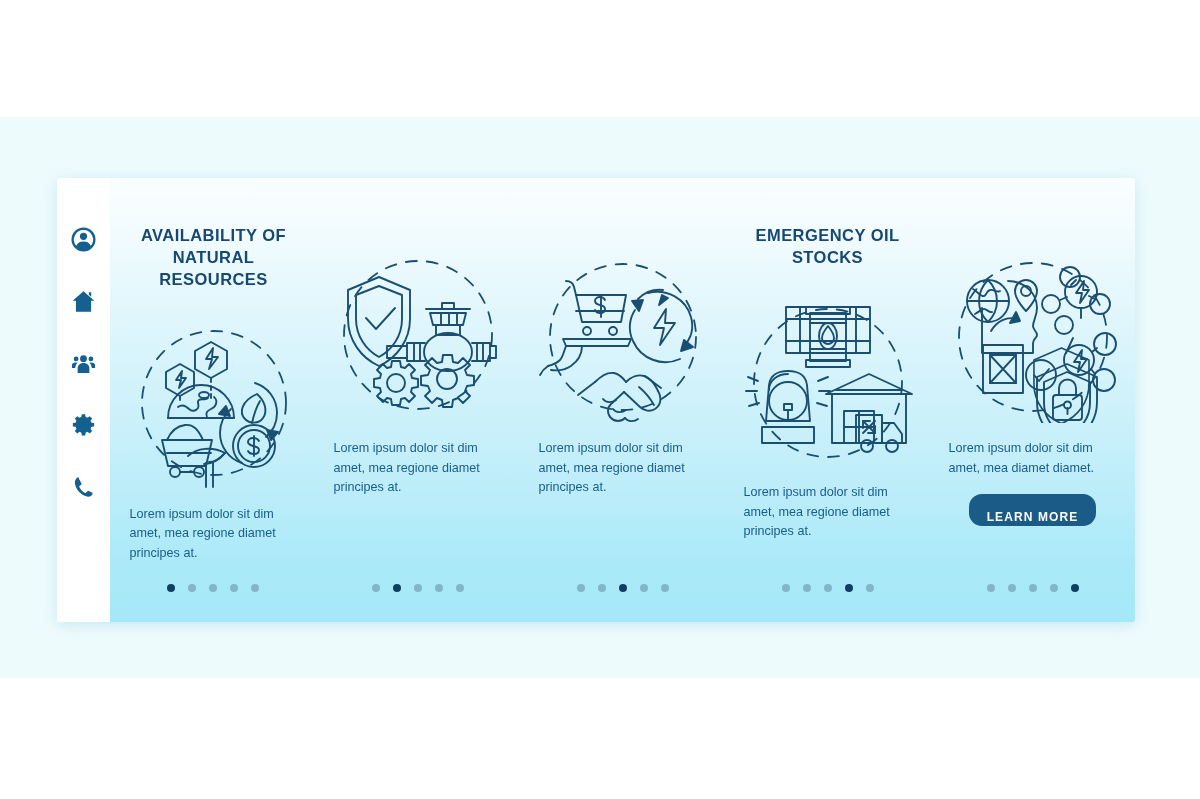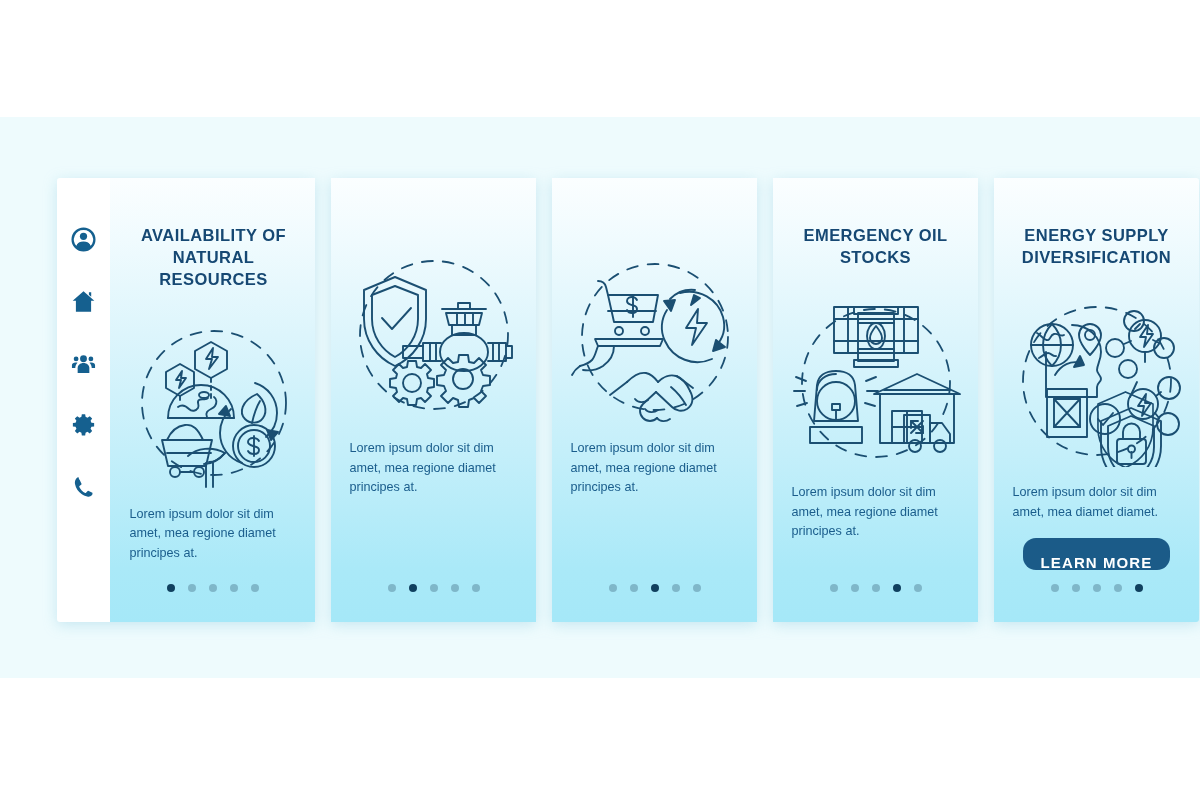--- a/index.html
+++ b/index.html
@@ -36,21 +36,21 @@
     position:relative;z-index:7;
   }
   .side-ico{
     width:30px;height:30px;margin-bottom:32px;
     display:flex;align-items:center;justify-content:center;
     color:#15608f;
   }
   .side-ico svg{display:block;}
 
   
-  .cards{display:flex;flex:1;height:444px;position:relative;gap:16px;}
+  .cards{display:flex;flex:1;height:444px;position:relative;}
   .card{
     position:relative;
     width:205px;flex:none;
     height:444px;
     background:linear-gradient(180deg,#fbfeff 0%,#f0fbfe 14%,#ddf5fc 35%,#c4effa 62%,#aae9f8 88%,#a5e8f8 100%);
     overflow:hidden;
   }
   .card:nth-child(1){z-index:6;}
   .card:nth-child(2){z-index:5;}
   .card:nth-child(3){z-index:4;}
@@ -102,21 +102,21 @@
   }
 
   .learn{
     margin-top:16px;
     background:#1b5b88;
     color:#ffffff;
     border:none;
     border-radius:13px;
     height:22px;
     padding:16px 18px;
-    font-size:15px;
+    font-size:12px;
     font-weight:700;
     letter-spacing:1.1px;
     font-family:"Liberation Sans", sans-serif;
     cursor:pointer;
   }
 
   .dots{
     position:absolute;bottom:30px;left:0;right:0;
     display:flex;justify-content:center;gap:13px;
   }
@@ -417,21 +417,20 @@
       </div>
 
       <div class="card">
         <div class="wave">
           <svg viewBox="0 0 34 444" width="34" height="444" preserveAspectRatio="none">
             <path d="M0 0 V203 C0 231 -16 233 -16 259 V444 H-40 V0 Z" fill="#eefbfd"></path>
           </svg>
         </div>
 
         <div class="card-inner">
-          <div class="title">ENERGY SUPPLY DIVERSIFICATION</div>
           <div class="illus">
             <svg viewBox="0 0 176 176" fill="none" stroke="#1b4f72" stroke-width="1.9" stroke-linecap="round" stroke-linejoin="round">
               <circle cx="88" cy="90" r="74" stroke-dasharray="11 10" stroke-width="1.8"></circle>
 
               <path d="M63 34c16 0 29 12 29 27 0 8-4 13-4 18 0 4 4 5 4 9 0 3-4 4-4 8v10H56"></path>
               <path d="M56 106H37V61"></path>
 
               <circle cx="43" cy="54" r="21"></circle>
               <path d="M22 54h42"></path>
               <path d="M43 33c6 6 9 13 9 21s-3 15-9 21c-6-6-9-13-9-21s3-15 9-21Z"></path>

